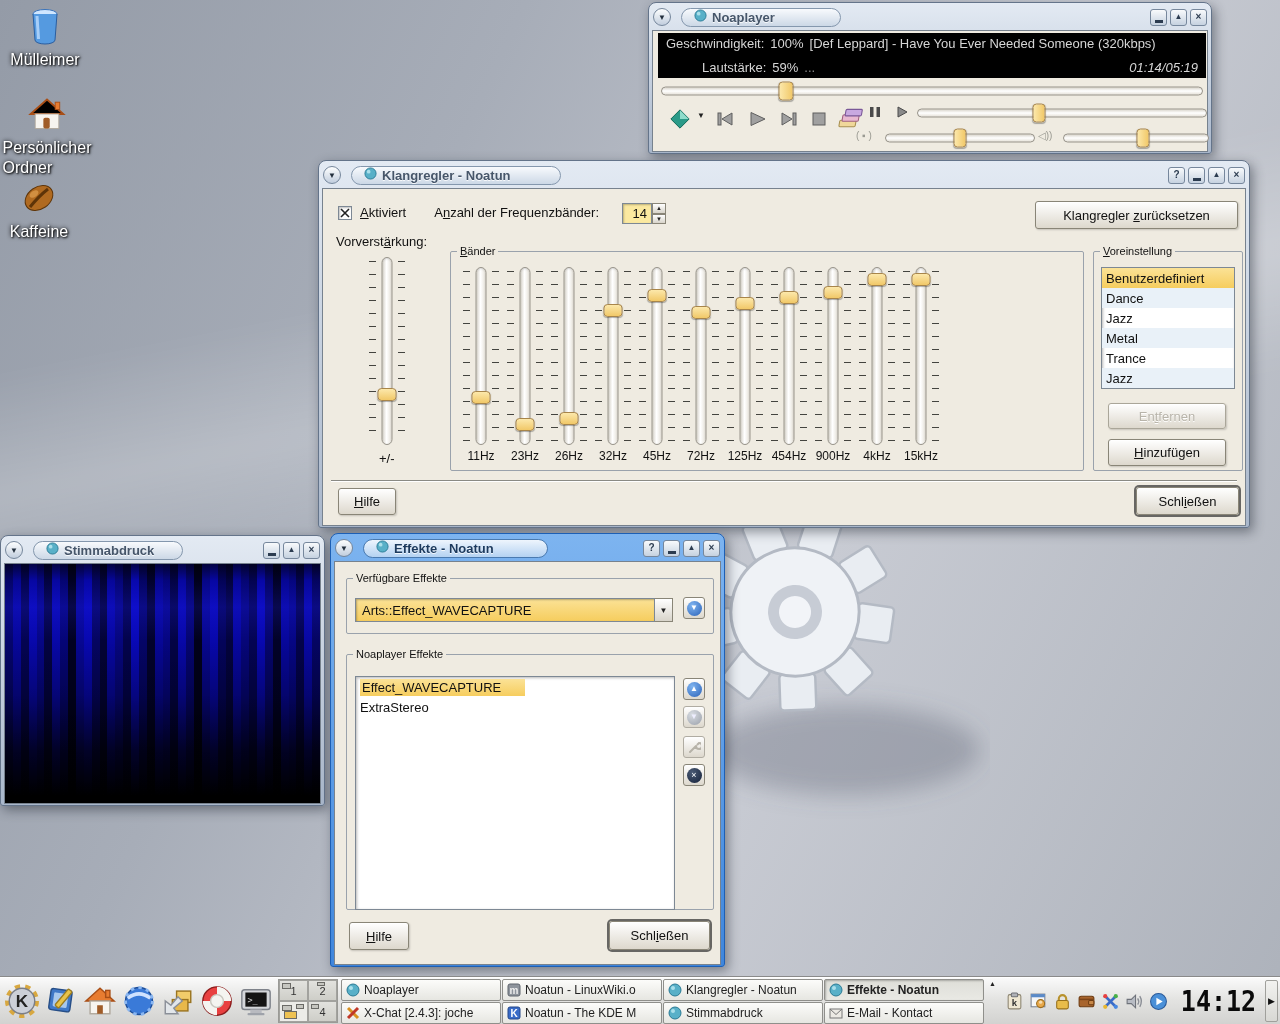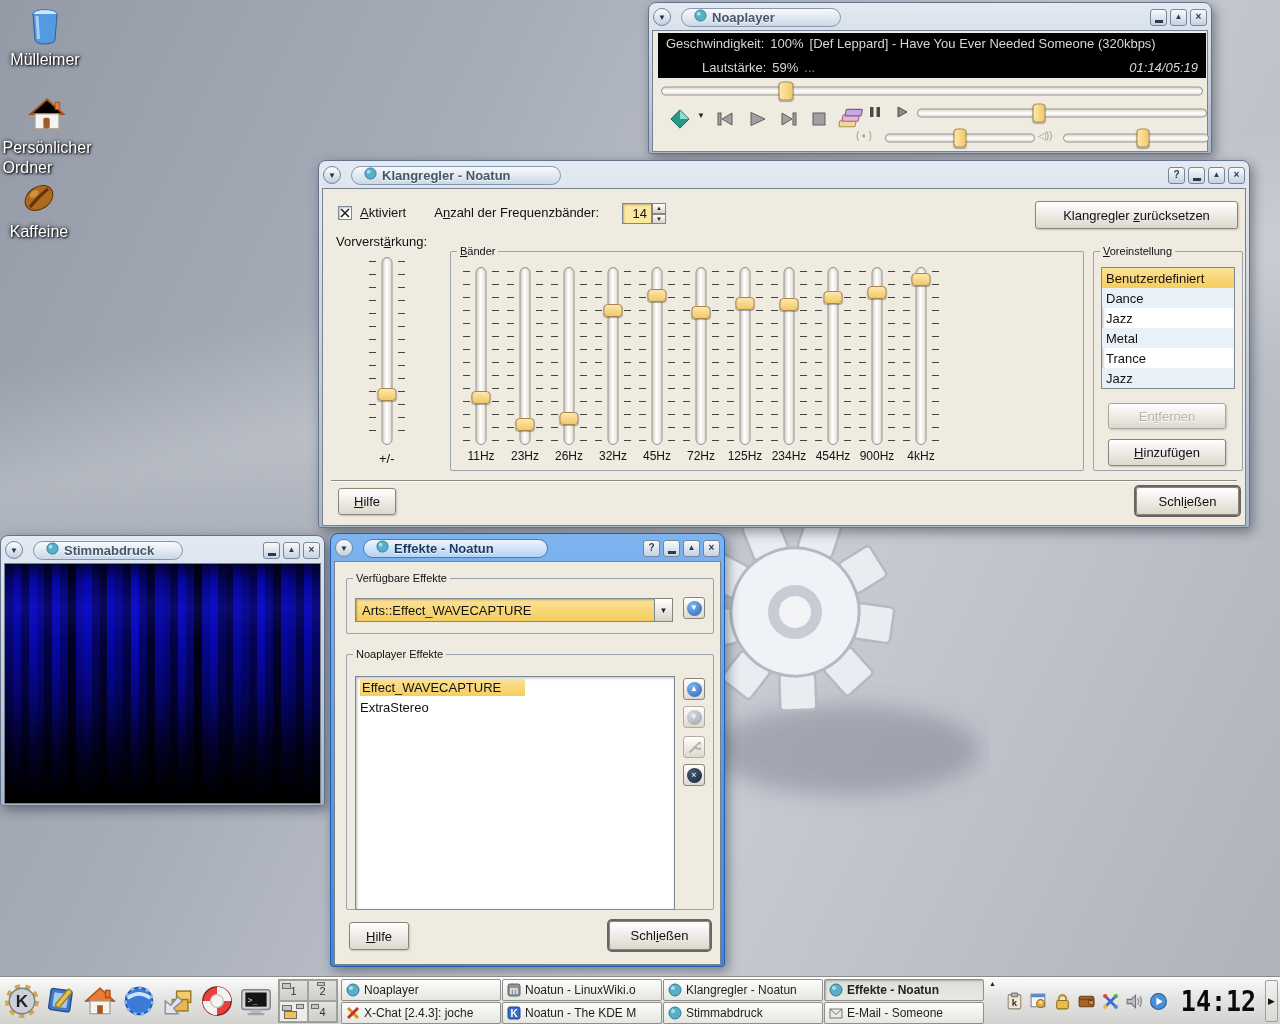--- a/index.html
+++ b/index.html
@@ -420,29 +420,20 @@
                 <div class="vtick tr"></div>
                 <div class="vhandle" style="top:calc(20% - 6px);"></div>
               </div>
               <div class="eq-label">125Hz</div>
             </div>
             <div class="eq-band">
               <div class="vs" style="height:178px;">
                 <div class="vtick tl"></div>
                 <div class="track"></div>
                 <div class="vtick tr"></div>
-                <div class="vhandle" style="top:calc(21% - 6px);"></div>
-              </div>
-              <div class="eq-label">234Hz</div>
-            </div>
-            <div class="eq-band">
-              <div class="vs" style="height:178px;">
-                <div class="vtick tl"></div>
-                <div class="track"></div>
-                <div class="vtick tr"></div>
                 <div class="vhandle" style="top:calc(17% - 6px);"></div>
               </div>
               <div class="eq-label">454Hz</div>
             </div>
             <div class="eq-band">
               <div class="vs" style="height:178px;">
                 <div class="vtick tl"></div>
                 <div class="track"></div>
                 <div class="vtick tr"></div>
                 <div class="vhandle" style="top:calc(14% - 6px);"></div>
@@ -450,20 +441,29 @@
               <div class="eq-label">900Hz</div>
             </div>
             <div class="eq-band">
               <div class="vs" style="height:178px;">
                 <div class="vtick tl"></div>
                 <div class="track"></div>
                 <div class="vtick tr"></div>
                 <div class="vhandle" style="top:calc(7% - 6px);"></div>
               </div>
               <div class="eq-label">4kHz</div>
+            </div>
+            <div class="eq-band">
+              <div class="vs" style="height:178px;">
+                <div class="vtick tl"></div>
+                <div class="track"></div>
+                <div class="vtick tr"></div>
+                <div class="vhandle" style="top:calc(7% - 6px);"></div>
+              </div>
+              <div class="eq-label">15kHz</div>
             </div>
           </div>
       </fieldset>
 
       <fieldset style="left:770px;top:56px;width:150px;height:226px;">
         <legend><u>V</u>oreinstellung</legend>
         <div class="sunken" id="preset-list" style="position:absolute;left:7px;top:10px;width:134px;height:122px;overflow:hidden;">
             <div class="lst-row sel-gold">Benutzerdefiniert</div>
             <div class="lst-row alt">Dance</div>
             <div class="lst-row">Jazz</div>
@@ -785,21 +785,21 @@
           </span>
           <span>Effekte - Noatun</span>
         </div>
         <div class="task">
           <span style="display:flex;width:14px;height:14px;">
             <svg viewBox="0 0 14 14">
               <rect x="1" y="3" width="12" height="9" fill="#eceae4" stroke="#777"></rect>
               <path d="M1 3 L7 8.5 L13 3" fill="none" stroke="#777"></path>
             </svg>
           </span>
-          <span>E-Mail - Someone</span>
+          <span>E-Mail - Kontact</span>
         </div>
       </div>
     <div class="tb-scroll">
         <span>▲</span>
       </div>
     <div class="tray" id="tray">
         <div class="ticon">
           <span style="display:flex;">
             <svg viewBox="0 0 18 18">
               <rect x="3" y="2.5" width="12" height="13.5" rx="1.5" fill="#efe7d2" stroke="#8c8470"></rect>

